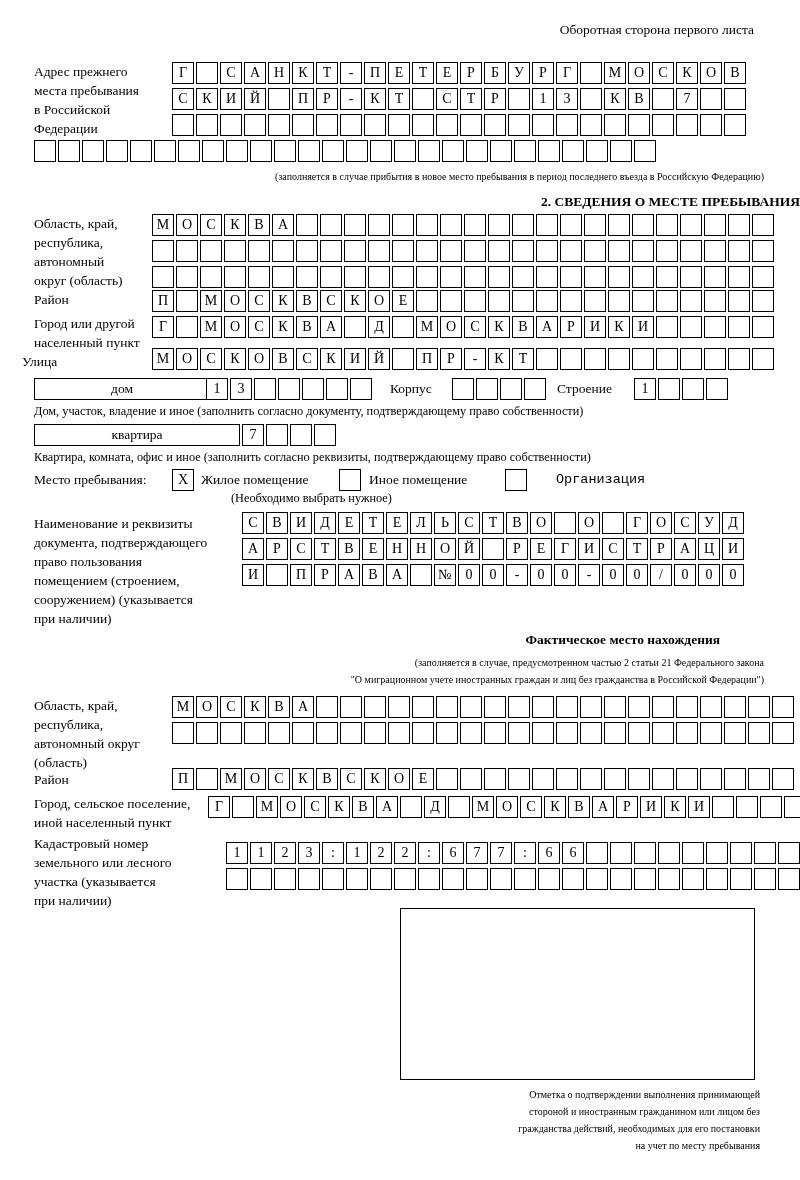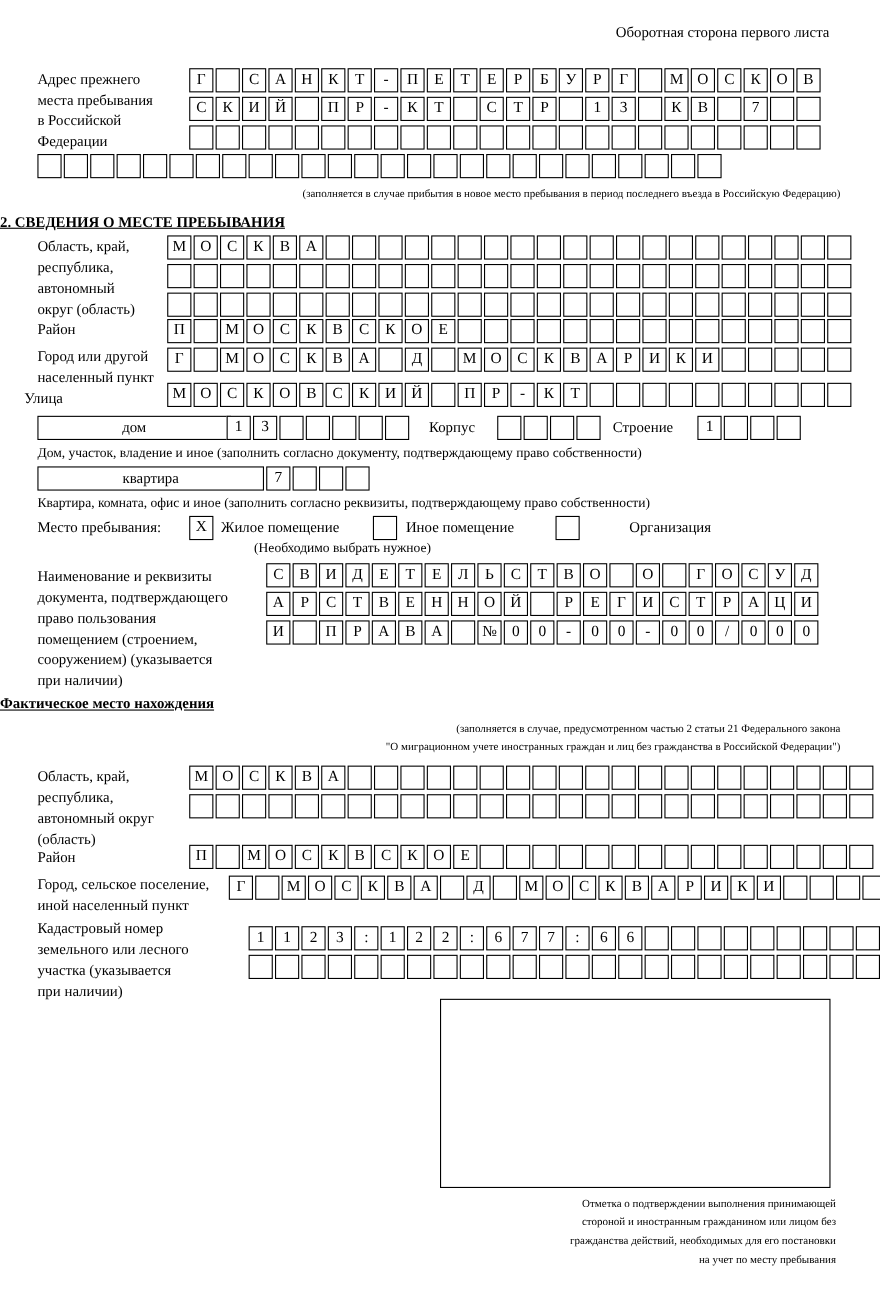--- a/index.html
+++ b/index.html
@@ -27,21 +27,21 @@
     right: 46px;
     top: 22px;
     font-size: 13.5px;
   }
   .lbl {
     position: absolute;
     font-size: 13.5px;
     line-height: 19px;
     white-space: pre-line;
   }
-  .lbl.center { text-align: left; text-decoration: underline; }
+  .lbl.center { text-align: right; }
   .bold { font-weight: bold; }
   .small { font-size: 12.3px; }
 
   
   .cells {
     position: absolute;
     display: flex;
   }
   .cell {
     width: 22px;
@@ -426,21 +426,21 @@
       <div class="cell blank"></div>
     </div>
   <div class="lbl small" style="left:34px; top:448px;">Квартира, комната, офис и иное (заполнить согласно реквизиты, подтверждающему право собственности)</div>
 
   <div class="lbl" style="left:34px; top:470px;">Место пребывания:</div>
   <div class="chk" style="left:172px; top:469px;">X</div>
   <div class="lbl" style="left:201px; top:470px;">Жилое помещение</div>
   <div class="chk" style="left:339px; top:469px;"></div>
   <div class="lbl" style="left:369px; top:470px;font-family:Liberation Serif, serif;">Иное помещение</div>
   <div class="chk" style="left:505px; top:469px;"></div>
-  <div class="lbl" style="left:572px; top:470px;">Организация</div>
+  <div class="lbl" style="left:556px; top:470px;font-family:Liberation Mono, monospace;">Организация</div>
   <div class="lbl small" style="left:231px; top:489px;">(Необходимо выбрать нужное)</div>
 
   <div class="lbl" style="left:34px; top:514px;">Наименование и реквизиты
 документа, подтверждающего
 право пользования
 помещением (строением,
 сооружением) (указывается
 при наличии)</div>
   <div class="cells" id="s2-doc-0" style="left:242px; top:512px;">
       <div class="cell">С</div>

